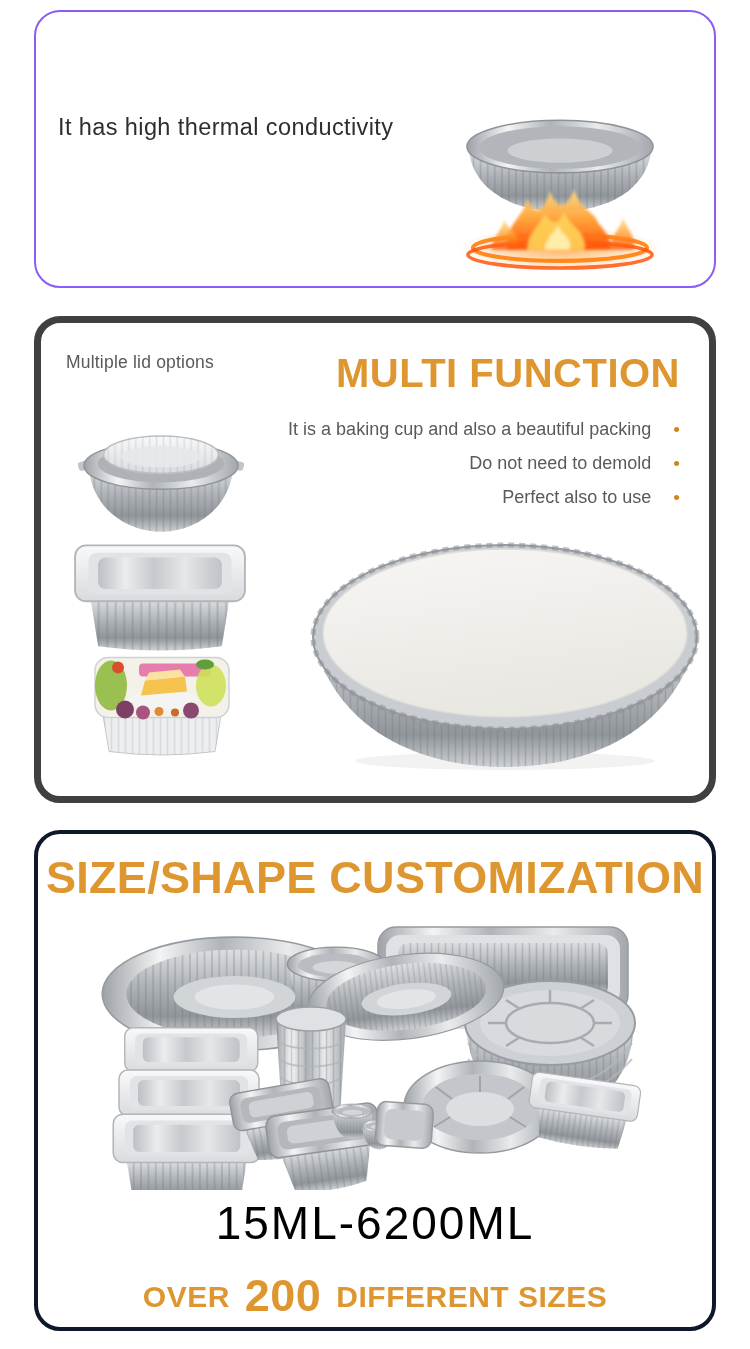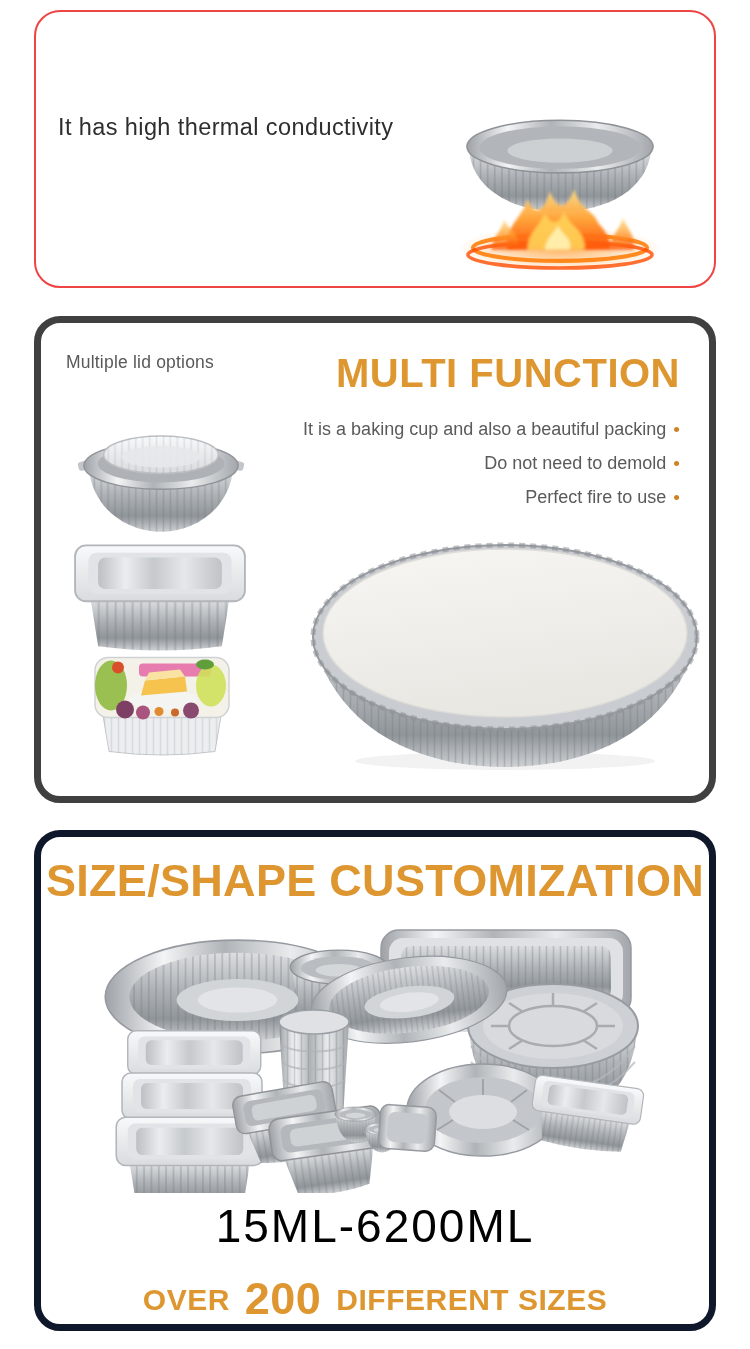--- a/index.html
+++ b/index.html
@@ -1,35 +1,35 @@
 <!DOCTYPE html>
 <html><head>
 <meta charset="utf-8">
 <style>
   * { margin:0; padding:0; box-sizing:border-box; }
   html,body { width:750px; background:#ffffff; font-family:"Liberation Sans", sans-serif; }
   body { position:relative; height:1349px; overflow:hidden; }
 
   .card { position:absolute; left:34px; width:682px; background:#fff; border-radius:26px; }
-  .card-1 { top:10px;  height:278px; border:2px solid #ef4444; }
+  .card-1 { top:10px;  height:278px; border:2px solid #8b5cf6; }
   .card-2 { top:316px; height:487px; border:7px solid #404040; }
-  .card-3 { top:830px; height:501px; border:7px solid #0f172a; }
+  .card-3 { top:830px; height:501px; border:4px solid #0f172a; }
 
   
   .thermal-text { position:absolute; left:22px; top:98px; font-size:23.5px; line-height:1.48;
                   color:#2e2e2e; letter-spacing:0.4px; font-weight:400; }
   .fire-pan { position:absolute; right:38px; top:86px; width:232px; height:172px; }
 
   
   .side-label { position:absolute; left:25px; top:29px; font-size:17.5px; color:#595959; letter-spacing:0.2px; }
   .multi-title { position:absolute; right:29px; top:28px; font-size:40px; font-weight:800;
                  color:#DE9630; letter-spacing:0.5px; }
   .bullet-list { position:absolute; right:29px; top:96px; display:flex; flex-direction:column;
                  gap:13px; align-items:flex-end; }
-  .bullet-row { display:flex; align-items:center; gap:7px;margin-left:35px; }
+  .bullet-row { display:flex; align-items:center; gap:22px;margin-left:35px; }
   .bullet-text { font-size:18px; color:#5a5a5a; }
   .bullet-dot { color:#CF8325; font-size:19px; line-height:1; }
   .lid-img-1 { position:absolute; left:36px;  top:86px;  width:168px; height:134px; }
   .lid-img-2 { position:absolute; left:28px;  top:216px; width:182px; height:116px; }
   .lid-img-3 { position:absolute; left:46px;  top:330px; width:150px; height:106px; }
   .big-pan   { position:absolute; left:264px; top:206px; width:400px; height:245px; }
 
   
   .size-title { position:absolute; top:18px; width:100%; text-align:center; font-size:45px;
                 font-weight:800; color:#DE9630; letter-spacing:0.3px; }
@@ -165,21 +165,21 @@
   <div class="bullet-list">
     <div class="bullet-row">
       <span class="bullet-text">It is a baking cup and also a beautiful packing</span>
       <span class="bullet-dot">•</span>
     </div>
     <div class="bullet-row">
       <span class="bullet-text">Do not need to demold</span>
       <span class="bullet-dot">•</span>
     </div>
     <div class="bullet-row">
-      <span class="bullet-text">Perfect fire to use</span>
+      <span class="bullet-text">Perfect also to use</span>
       <span class="bullet-dot">•</span>
     </div>
   </div>
 
   <svg class="lid-img-1" viewBox="0 0 170 135">
     <path d="M12,60 C16,102 52,124 85,124 C118,124 154,102 158,60 Z" fill="url(#sgV)"></path>
     <path d="M12,60 C16,102 52,124 85,124 C118,124 154,102 158,60 Z" fill="url(#ribs)"></path>
     <rect x="1" y="52" width="16" height="9" rx="3" fill="#c2c5c9" transform="rotate(-14 9 56)"></rect>
     <rect x="153" y="52" width="16" height="9" rx="3" fill="#c2c5c9" transform="rotate(14 161 56)"></rect>
     <ellipse cx="85" cy="57" rx="78" ry="24" fill="url(#sgH)" stroke="#8f9398" stroke-width="1.5"></ellipse>

